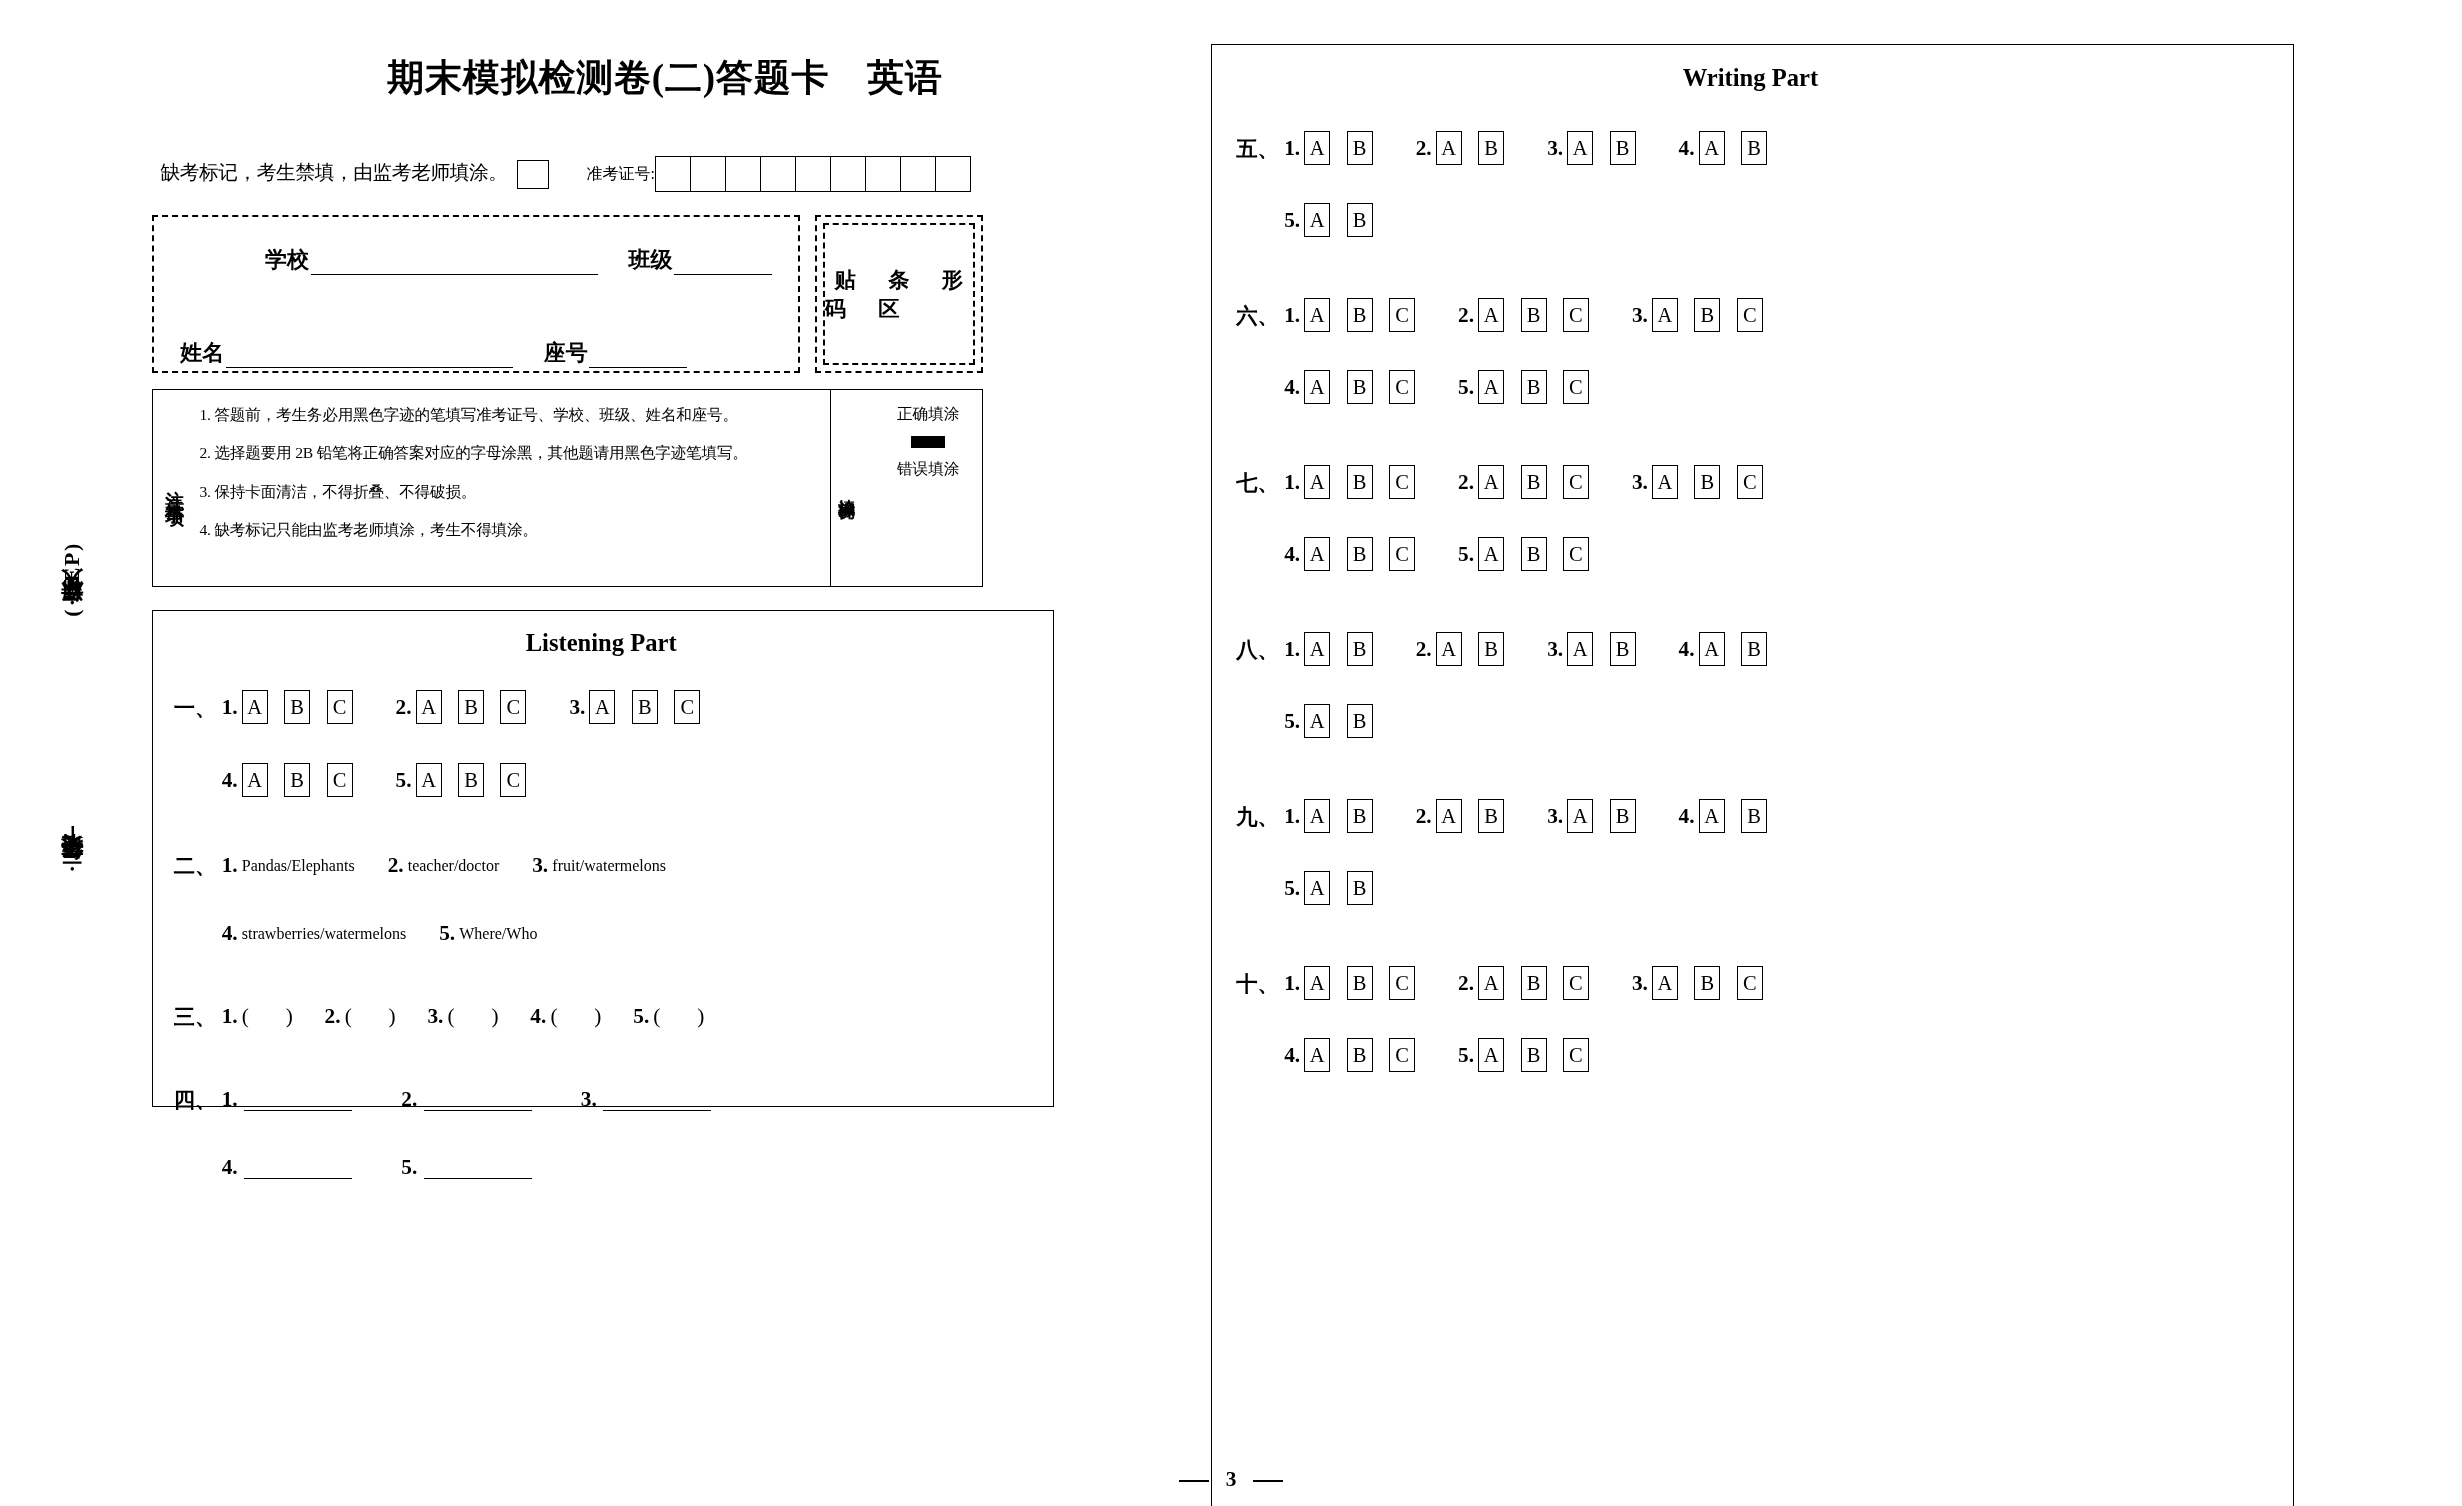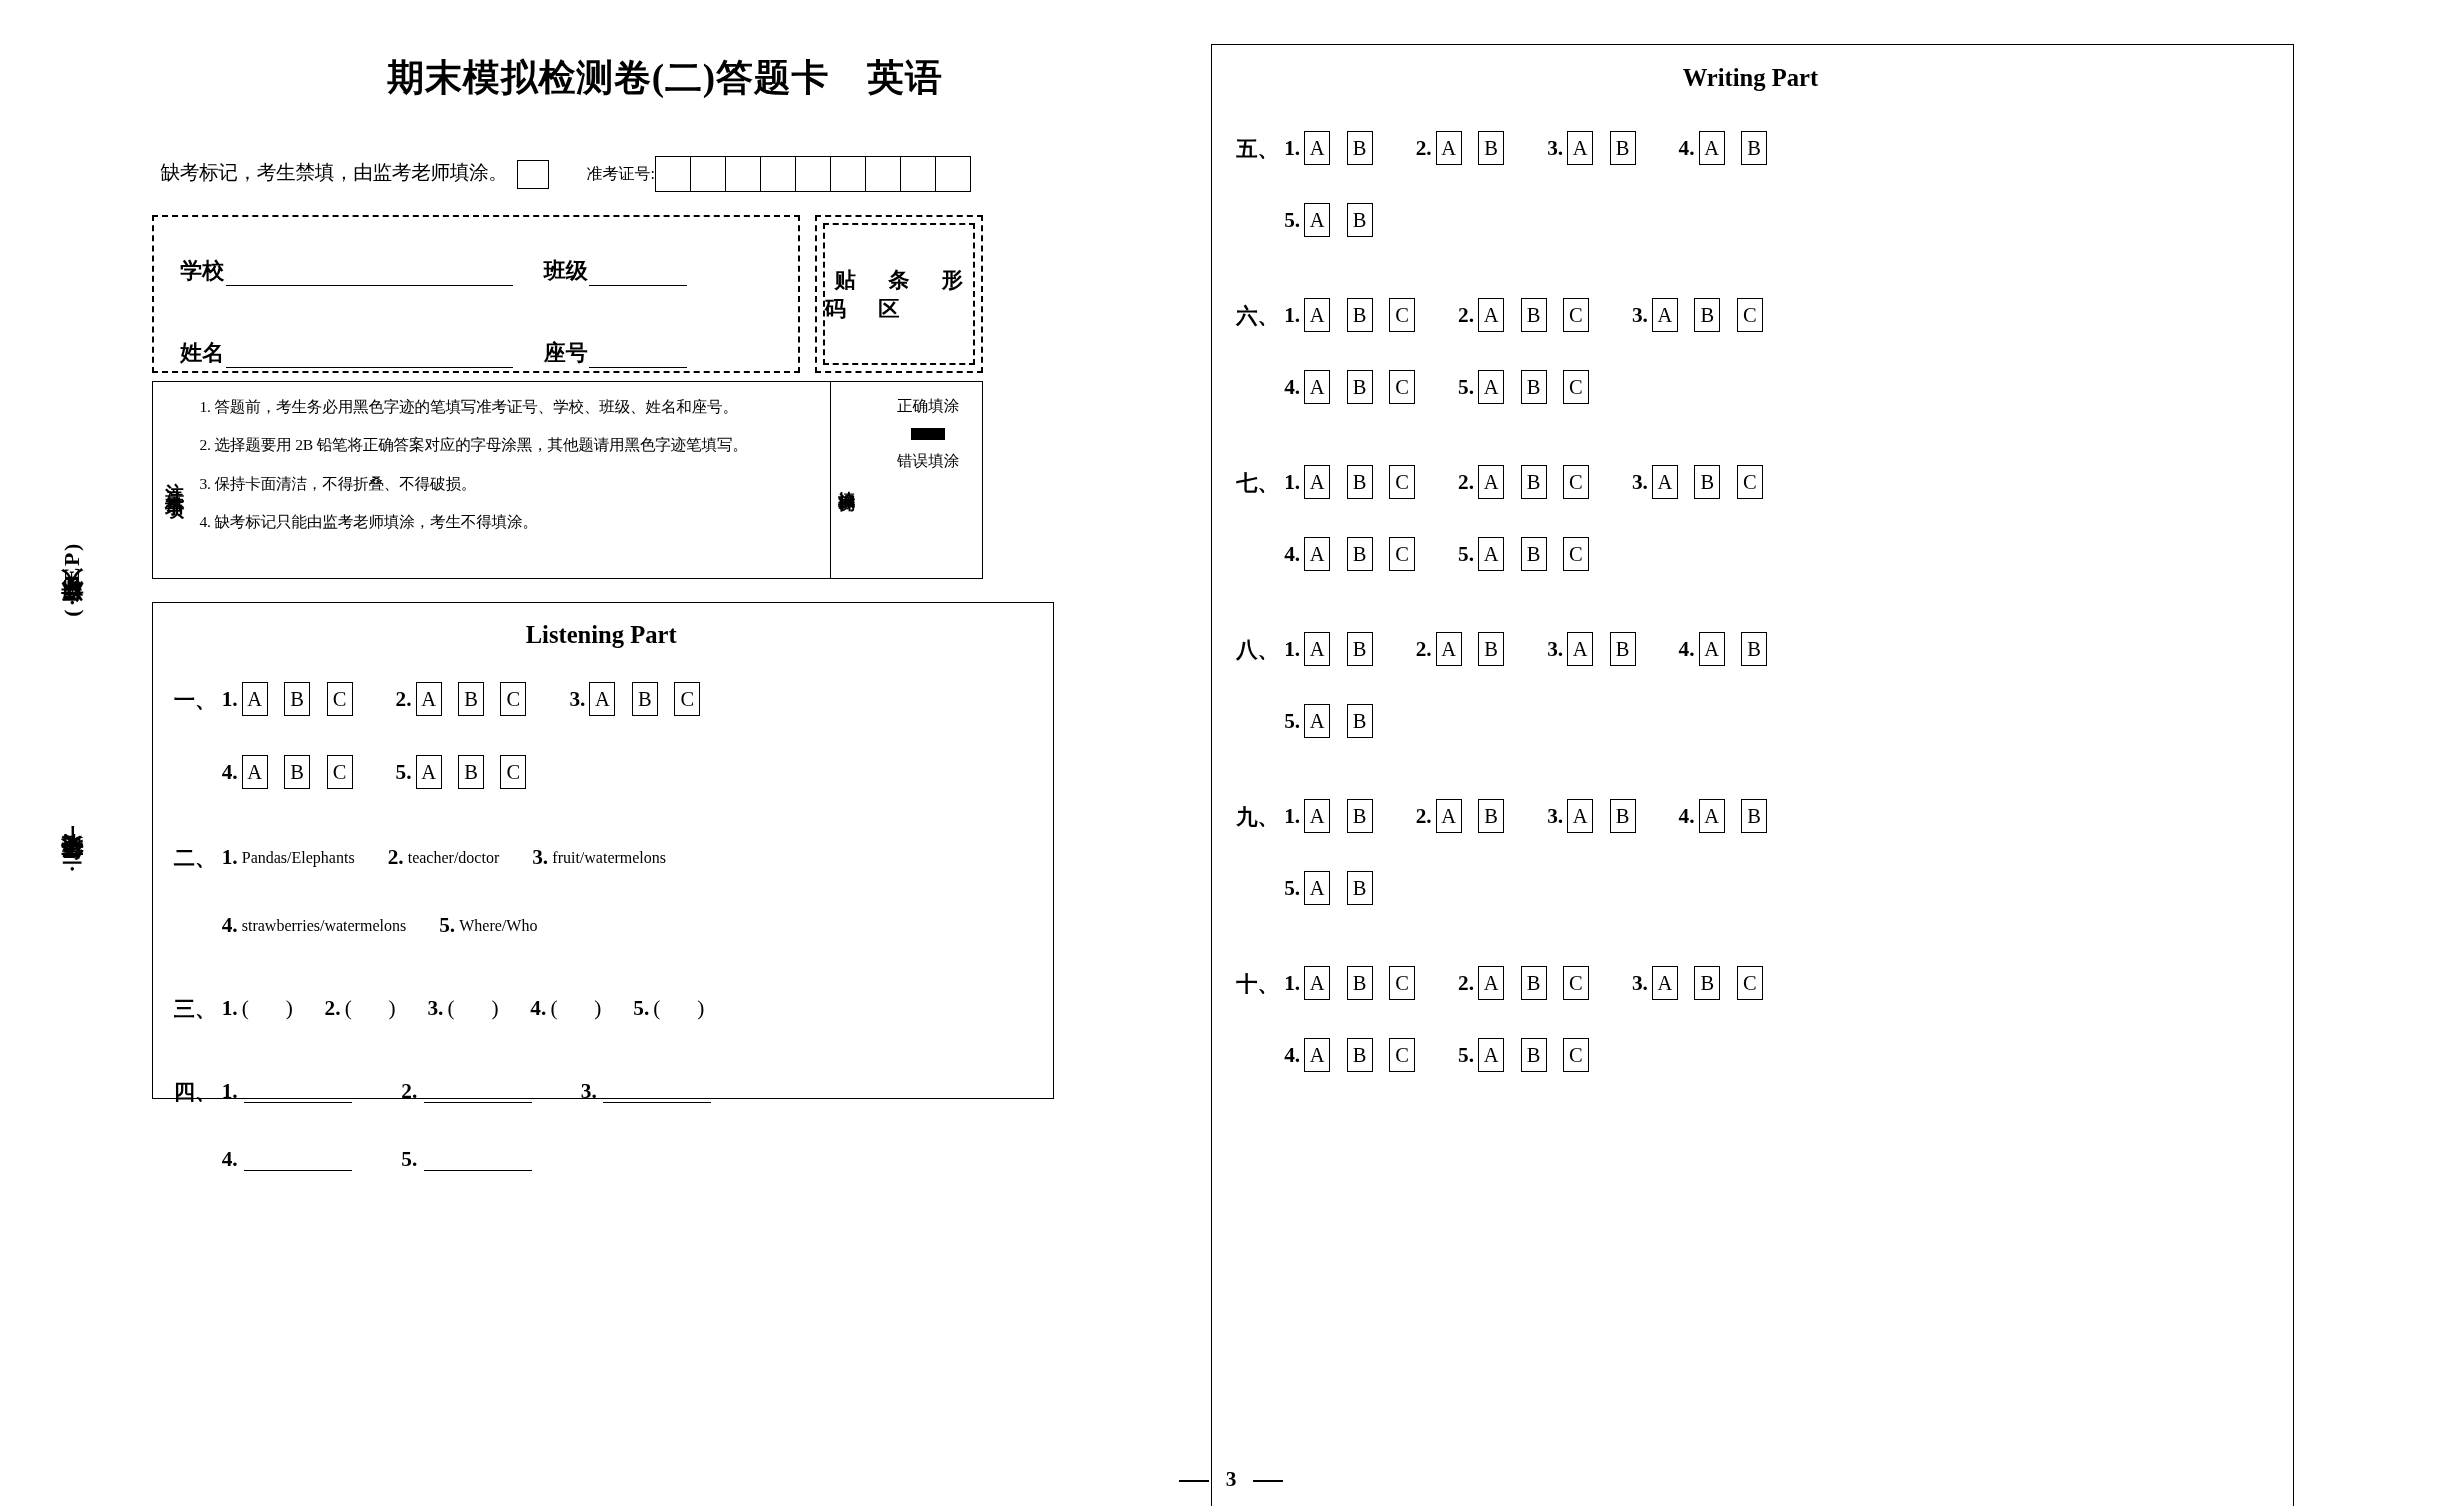--- a/index.html
+++ b/index.html
@@ -114,21 +114,21 @@
   }
   .info-line {
     position: absolute;
     left: 26px;
     right: 26px;
     display: flex;
     align-items: flex-end;
     font-size: 22px;
     font-weight: 700;
   }
-  .info-line.l1 { top: 39px; }
+  .info-line.l1 { top: 28px; justify-content: flex-end; }
   .info-line.l2 { top: 121px; }
   .fld {
     display: inline-flex;
     align-items: flex-end;
     white-space: nowrap;
   }
   .fld .rule {
     display: inline-block;
     border-bottom: 1.6px solid #000;
     height: 21.3px;
@@ -156,21 +156,21 @@
     justify-content: center;
     font-size: 21.3px;
     font-weight: 700;
     letter-spacing: 9.8px;
     text-indent: 9.8px;
   }
 
   
   .notes-row {
     display: flex;
-    margin-top: 8px;
+    margin-top: 16px;
     margin-left: 8.2px;
     border: 1.6px solid #000;
     width: 831px;
     height: 198px;
     box-sizing: border-box;
   }
   .notes-label {
     flex: 0 0 43px;
     display: flex;
     align-items: center;

